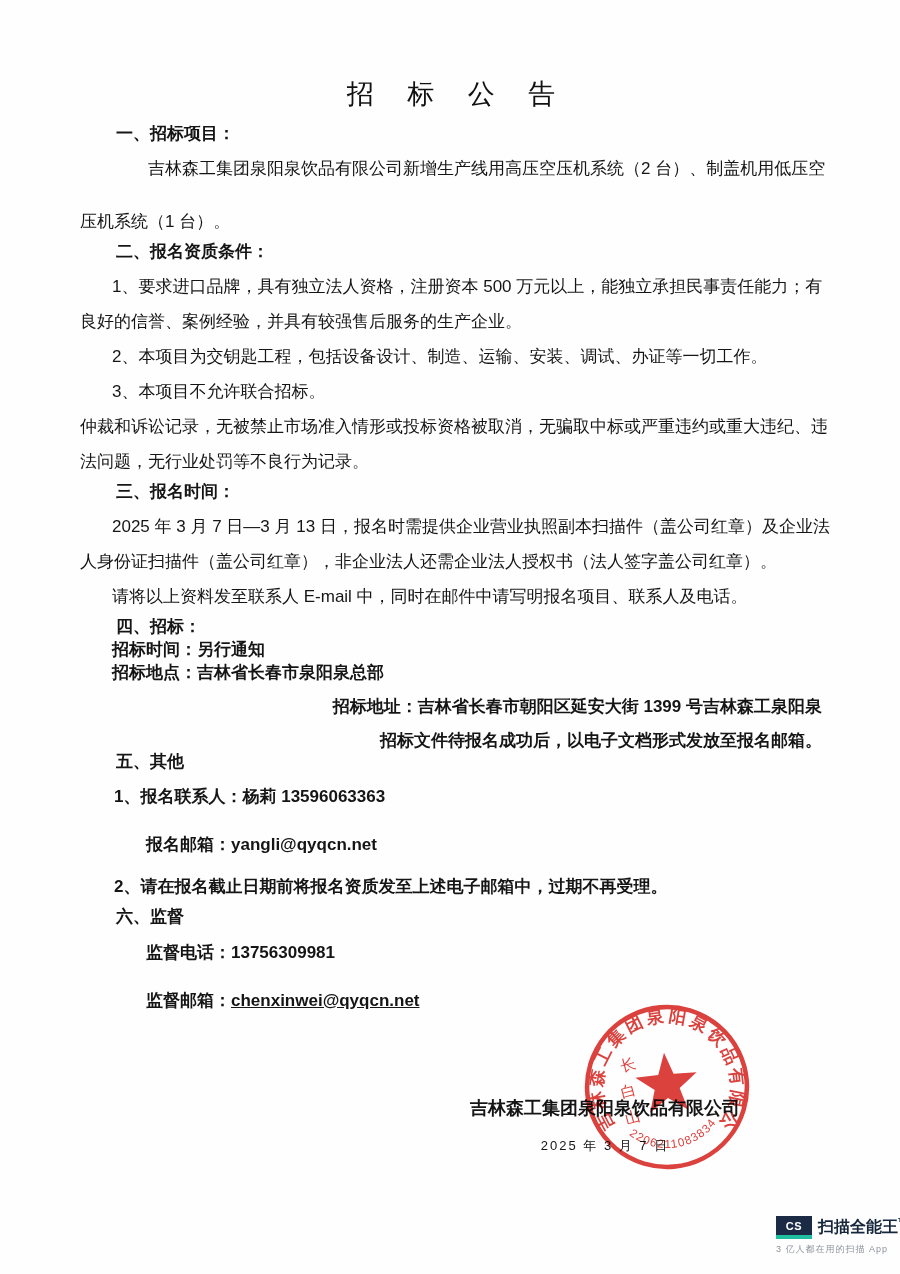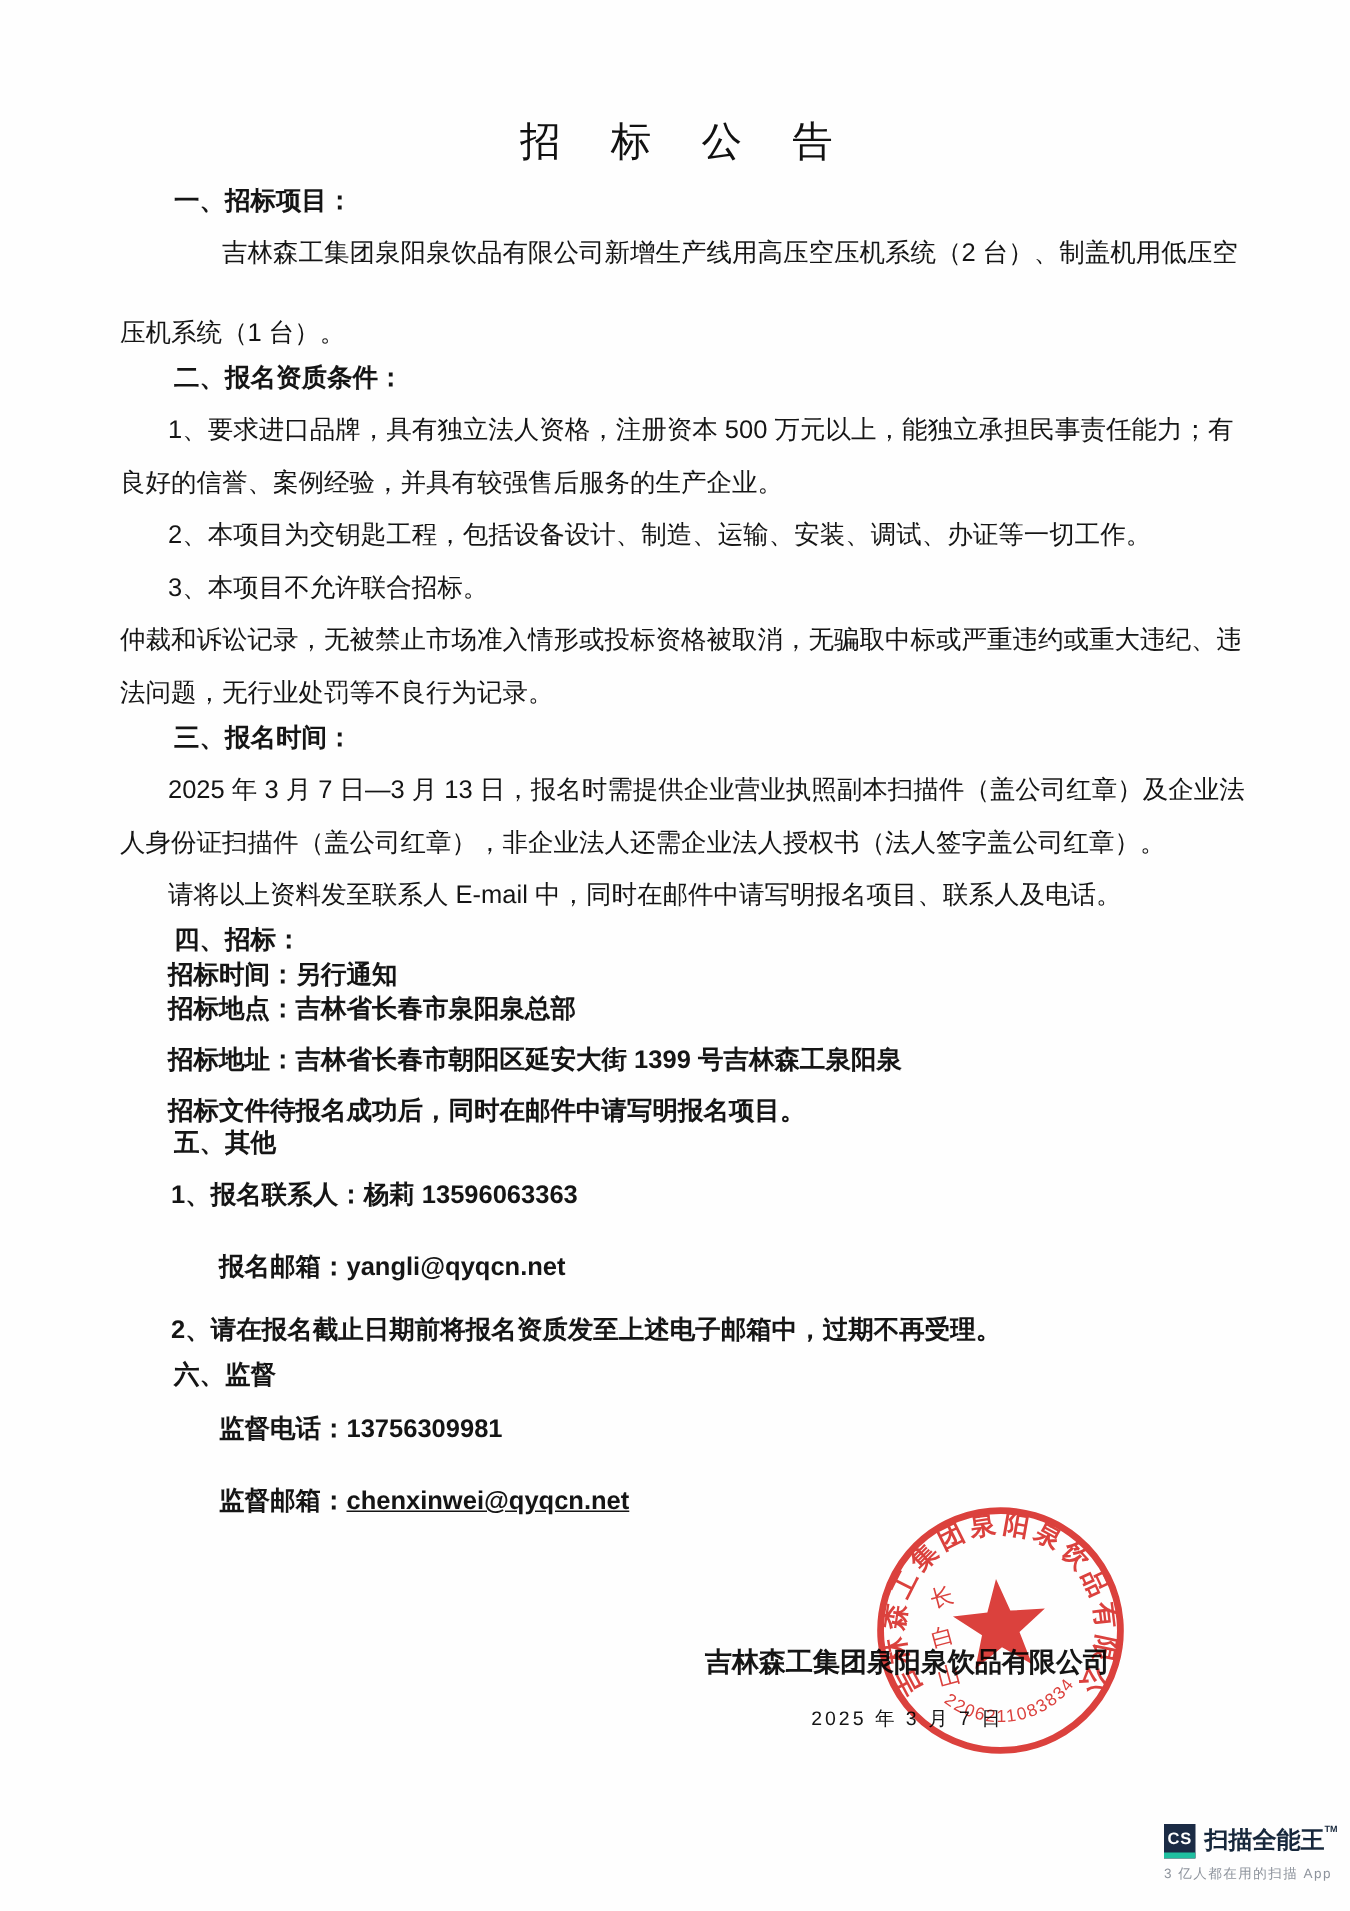--- a/index.html
+++ b/index.html
@@ -30,21 +30,21 @@
     line-height:20px;
     white-space:nowrap;
   }
   .k-h      {font-weight:bold;padding-left:36px;margin-top:10px;}
   .k-h-tight{font-weight:bold;padding-left:36px;margin-top:1px;}
   .k-p1     {padding-left:32px;margin-top:15px;}
   .k-p1x    {padding-left:68px;margin-top:15px;}
   .k-p0     {margin-top:15px;}
   .k-p0x    {margin-top:33px;}
   .k-h2     {font-weight:bold;padding-left:32px;margin-top:3px;}
-  .k-h2g    {font-weight:bold;padding-left:32px;margin-top:14px;}
+  .k-h2g    {font-weight:bold;padding-left:32px;margin-top:14px;text-align:right;}
   .k-li-b   {font-weight:bold;padding-left:34px;margin-top:15px;}
   .k-li-b2  {font-weight:bold;padding-left:34px;margin-top:22px;}
   .k-sub    {font-weight:bold;padding-left:66px;margin-top:28px;}
   .k-sub2   {font-weight:bold;padding-left:66px;margin-top:16px;}
   .u{text-decoration:underline;}
 
   .signature{
     position:absolute;
     left:440px;top:1096px;width:330px;
     text-align:center;
@@ -66,21 +66,21 @@
   }
   .seal text{font-family:"Liberation Sans","DejaVu Sans",sans-serif;}
 
   .watermark{
     position:absolute;
     left:776px;top:1216px;
     width:120px;
   }
   .wm-row{display:flex;align-items:center;gap:6px;}
   .wm-logo{
-    width:21px;height:23px;
+    width:36px;height:23px;
     border-radius:0;
     display:flex;align-items:center;justify-content:center;
     position:relative;overflow:hidden;
     flex:0 0 auto;
   }
   .wm-logo .cs{
     color:#fff;font-size:11px;font-weight:bold;line-height:1;
     margin-top:-3px;letter-spacing:.5px;
   }
   .wm-strip{position:absolute;left:0;right:0;bottom:0;height:4px;}
@@ -111,21 +111,21 @@
         <div class="line k-p0">仲裁和诉讼记录，无被禁止市场准入情形或投标资格被取消，无骗取中标或严重违约或重大违纪、违</div>
         <div class="line k-p0">法问题，无行业处罚等不良行为记录。</div>
         <div class="line k-h">三、报名时间：</div>
         <div class="line k-p1">2025 年 3 月 7 日—3 月 13 日，报名时需提供企业营业执照副本扫描件（盖公司红章）及企业法</div>
         <div class="line k-p0">人身份证扫描件（盖公司红章），非企业法人还需企业法人授权书（法人签字盖公司红章）。</div>
         <div class="line k-p1">请将以上资料发至联系人 E-mail 中，同时在邮件中请写明报名项目、联系人及电话。</div>
         <div class="line k-h">四、招标：</div>
         <div class="line k-h2">招标时间：另行通知</div>
         <div class="line k-h2">招标地点：吉林省长春市泉阳泉总部</div>
         <div class="line k-h2g">招标地址：吉林省长春市朝阳区延安大街 1399 号吉林森工泉阳泉</div>
-        <div class="line k-h2g">招标文件待报名成功后，同时在邮件中请写明报名项目。</div>
+        <div class="line k-h2g">招标文件待报名成功后，以电子文档形式发放至报名邮箱。</div>
         <div class="line k-h-tight">五、其他</div>
         <div class="line k-li-b">1、报名联系人：杨莉 13596063363</div>
         <div class="line k-sub">报名邮箱：yangli@qyqcn.net</div>
         <div class="line k-li-b2">2、请在报名截止日期前将报名资质发至上述电子邮箱中，过期不再受理。</div>
         <div class="line k-h">六、监督</div>
         <div class="line k-sub2">监督电话：13756309981</div>
         <div class="line k-sub"><span>监督邮箱：</span><span class="u">chenxinwei@qyqcn.net</span></div>
       </div>
   </div>
 

